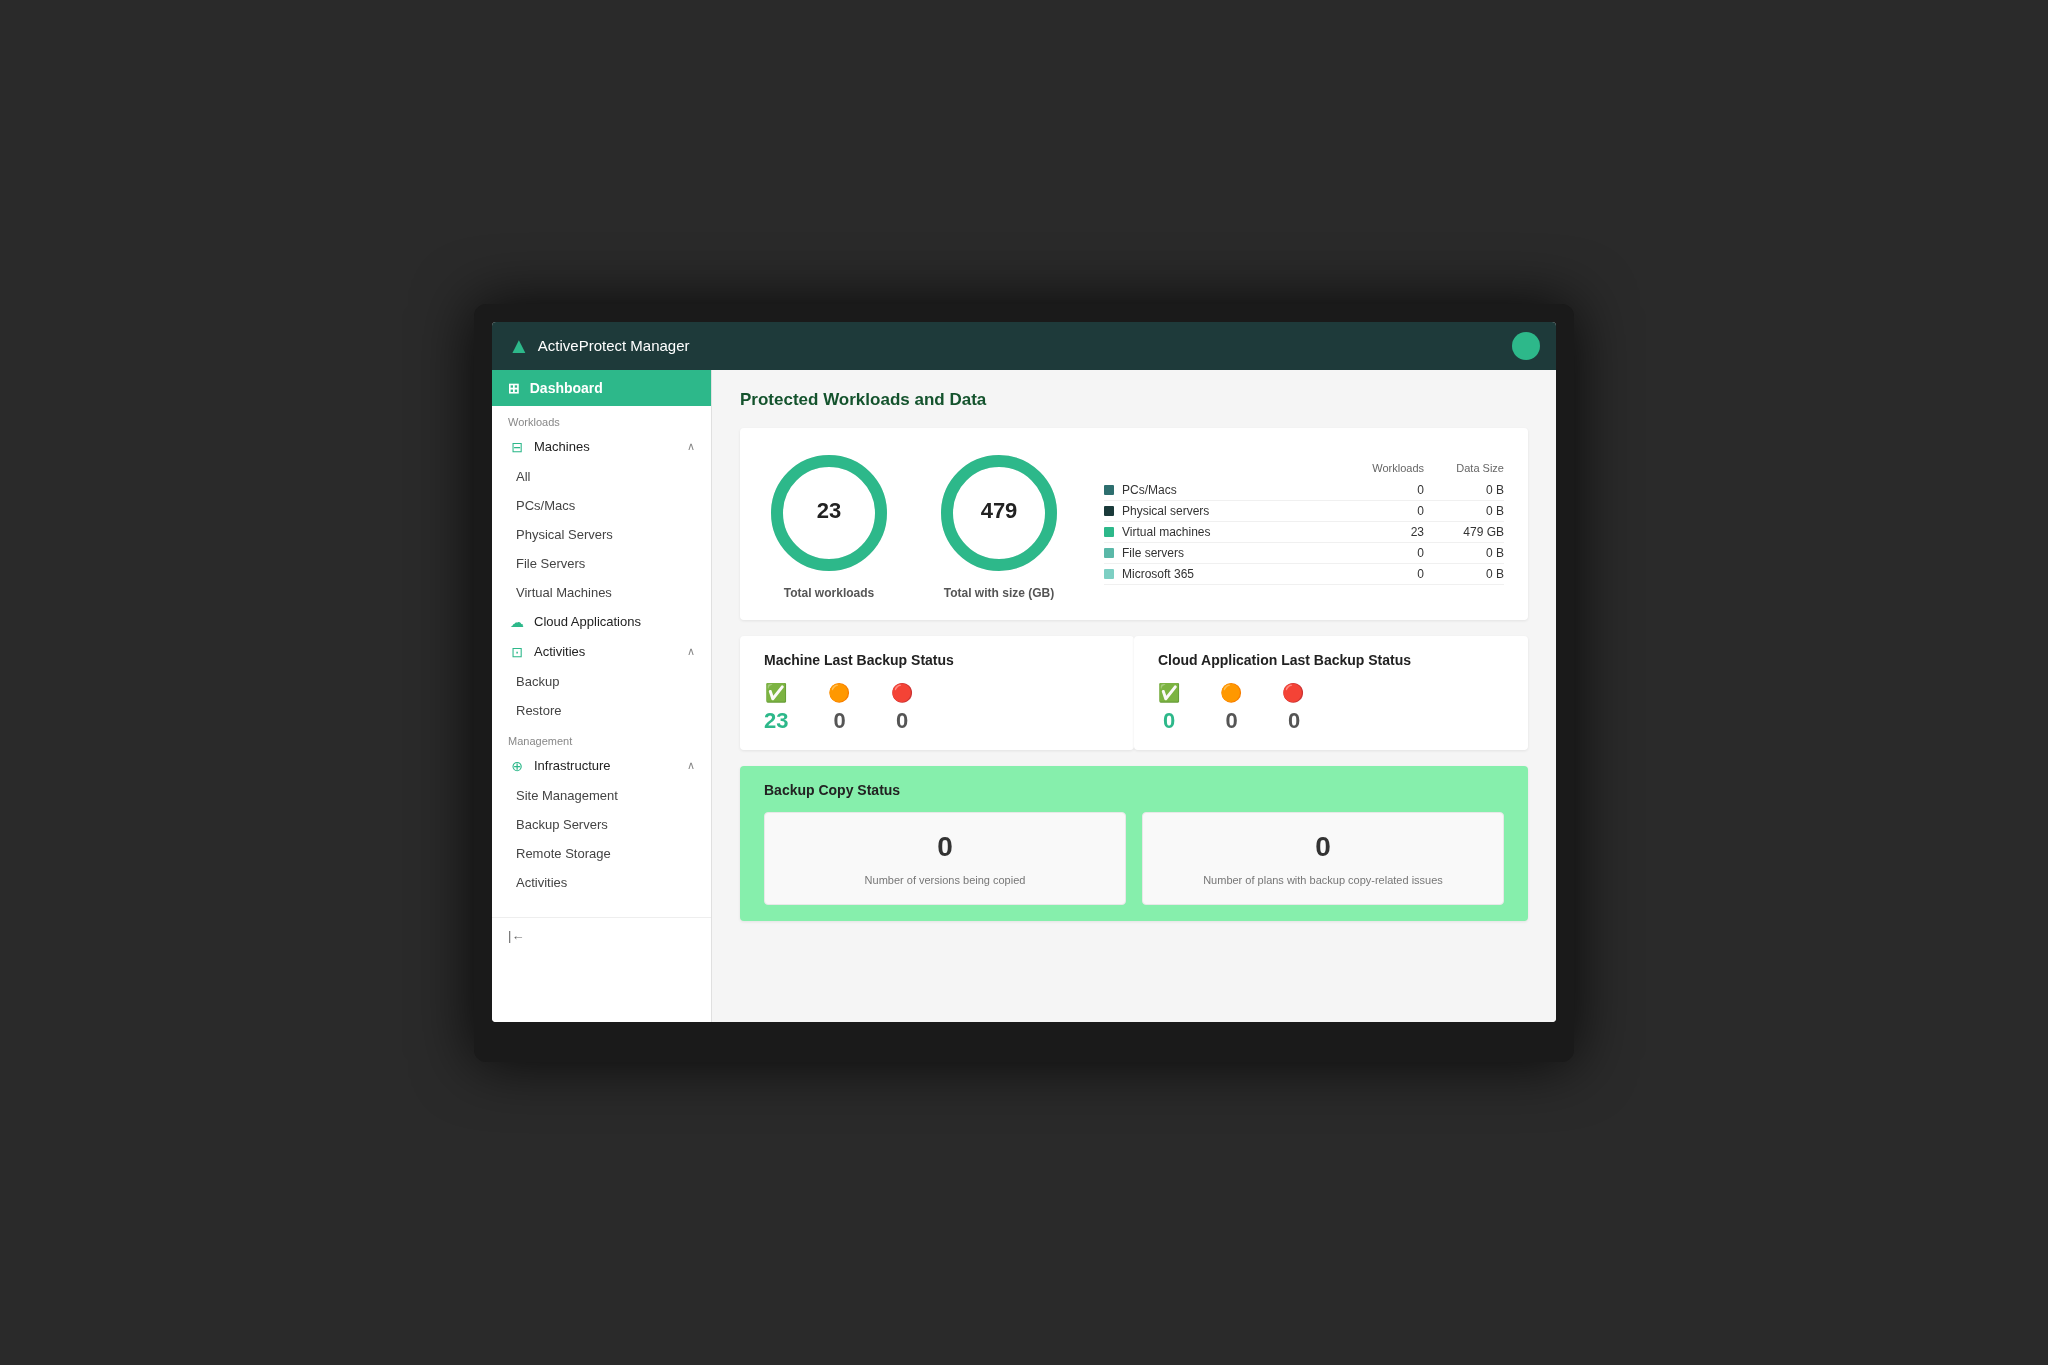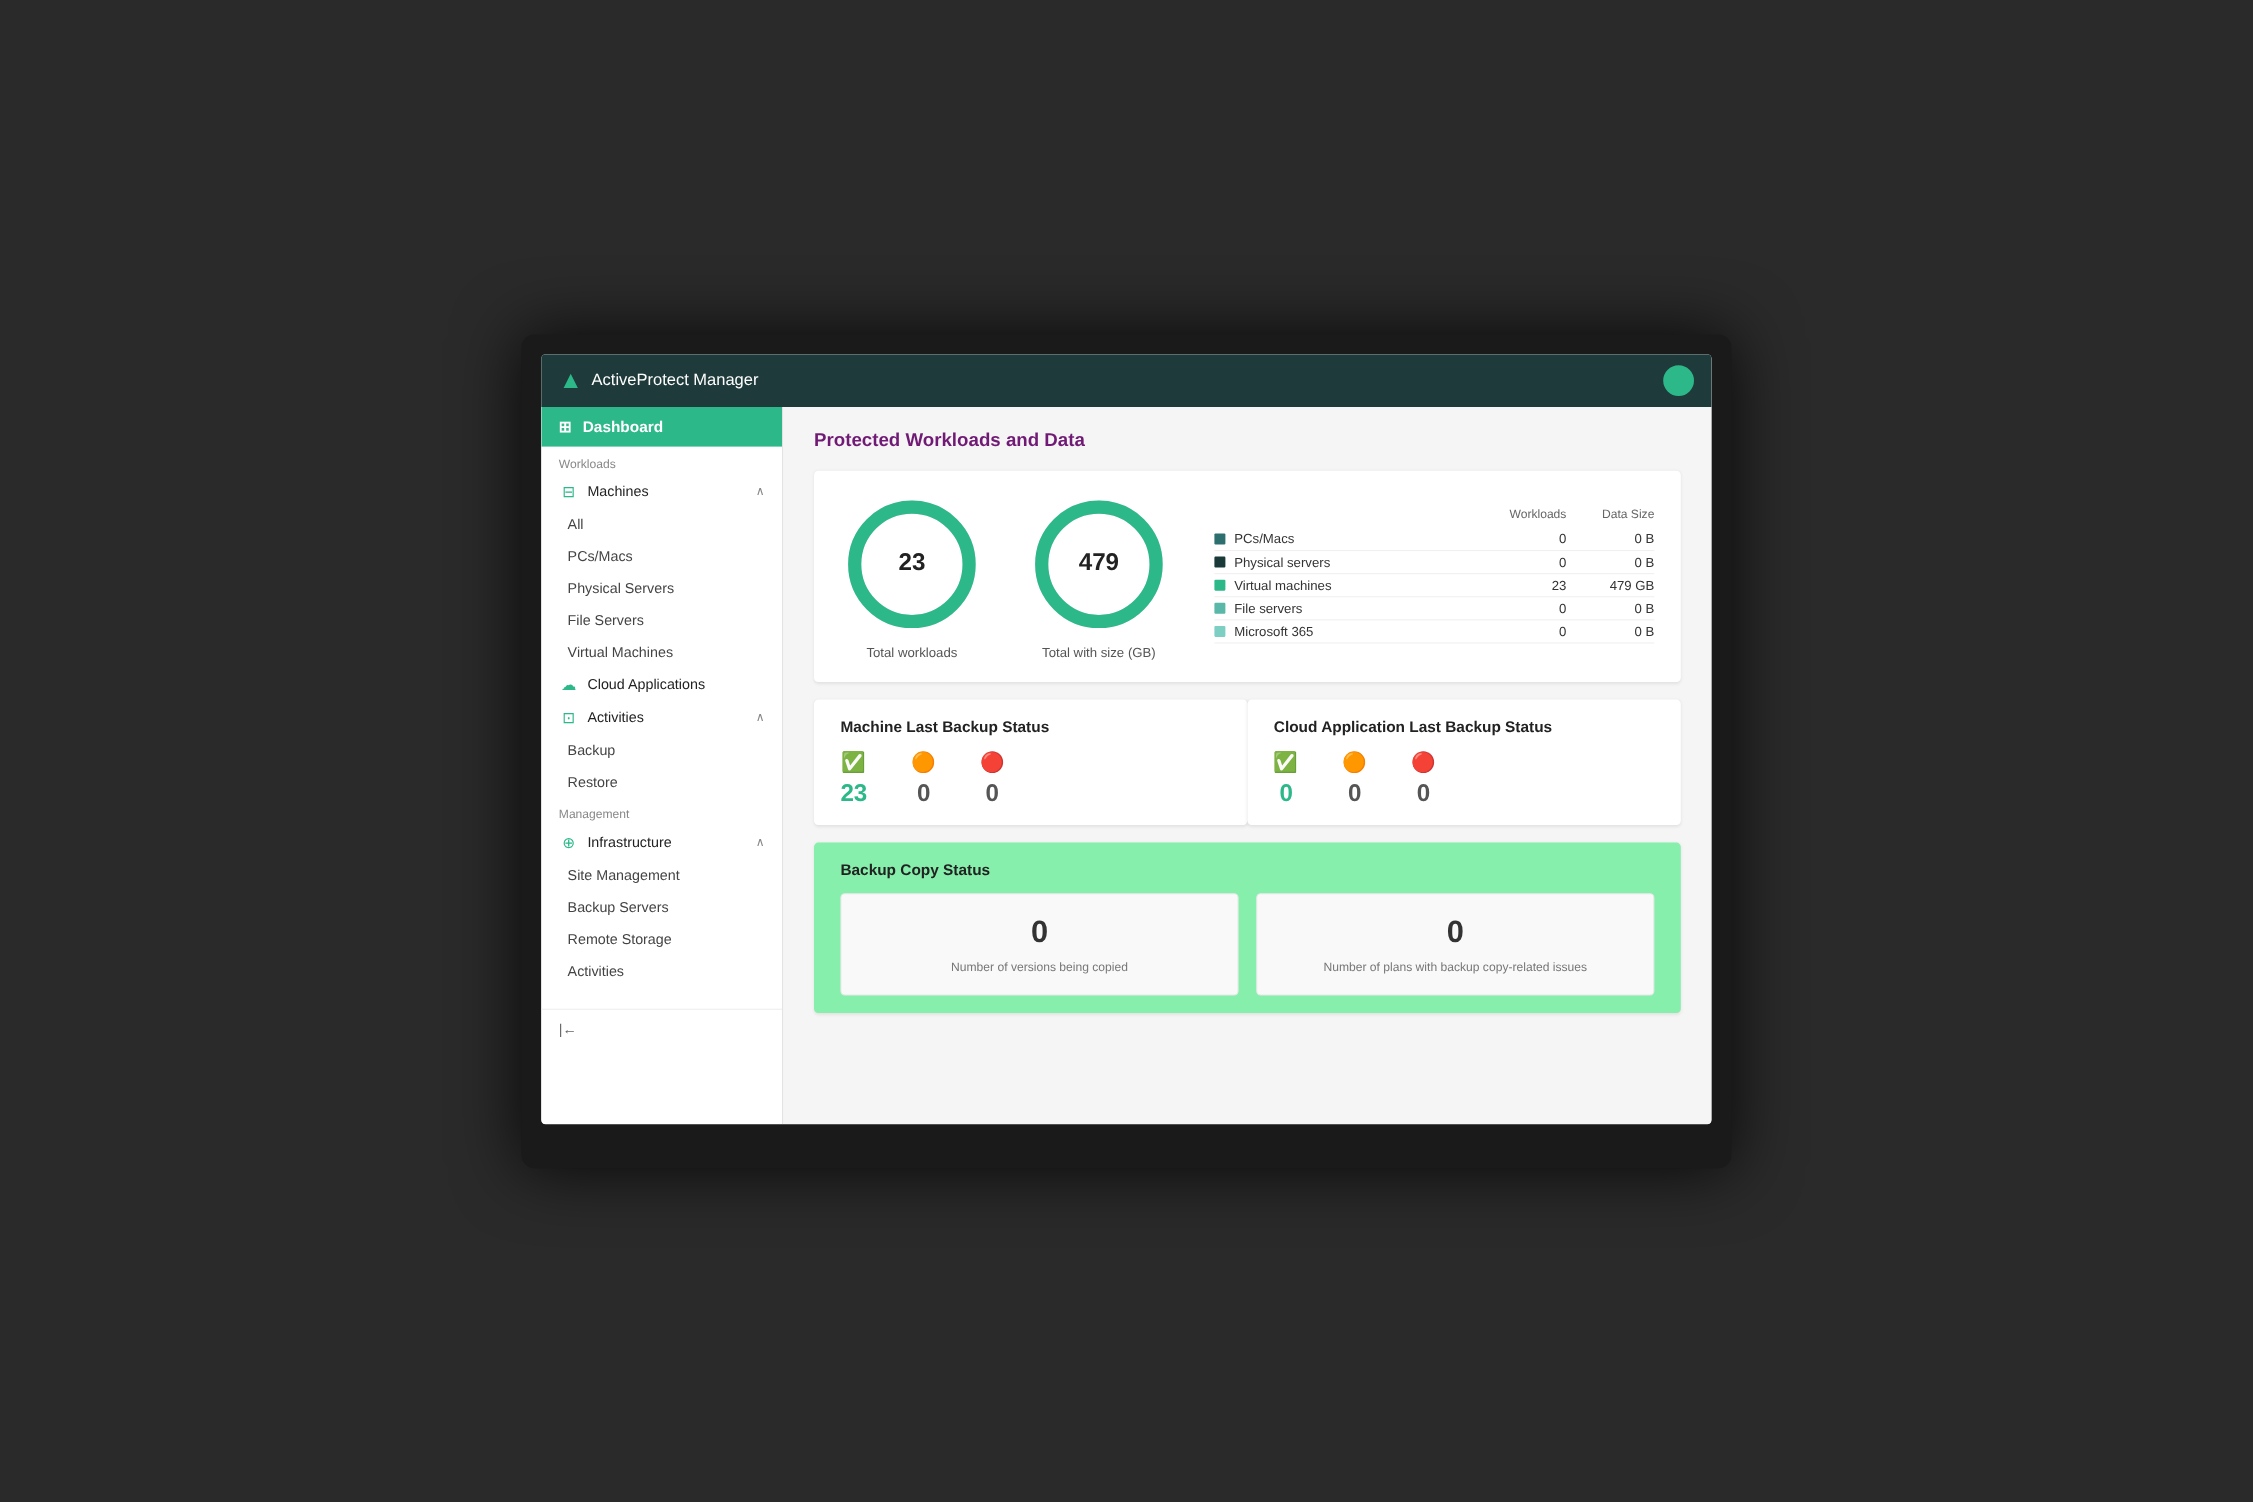--- a/index.html
+++ b/index.html
@@ -133,21 +133,21 @@
     
     .content {
       flex: 1;
       background: #f5f5f5;
       overflow-y: auto;
       padding: 20px 28px;
     }
     .section-title {
       font-size: 17px;
       font-weight: 600;
-      color: #701a75;
+      color: #14532d;
       margin-bottom: 18px;
     }
 
     
     .workloads-card {
       background: #fff;
       border-radius: 4px;
       padding: 20px 24px;
       margin-bottom: 16px;
       box-shadow: 0 1px 3px rgba(0,0,0,0.08);
@@ -160,20 +160,21 @@
     .donut-container {
       display: flex;
       flex-direction: column;
       align-items: center;
       gap: 8px;
     }
     .donut-label {
       font-size: 12px;
       color: #555;
       text-align: center;
+      font-weight: bold;
     }
     .legend-table {
       flex: 1;
       font-size: 12px;
     }
     .legend-header {
       display: flex;
       gap: 0;
       margin-bottom: 6px;
     }

